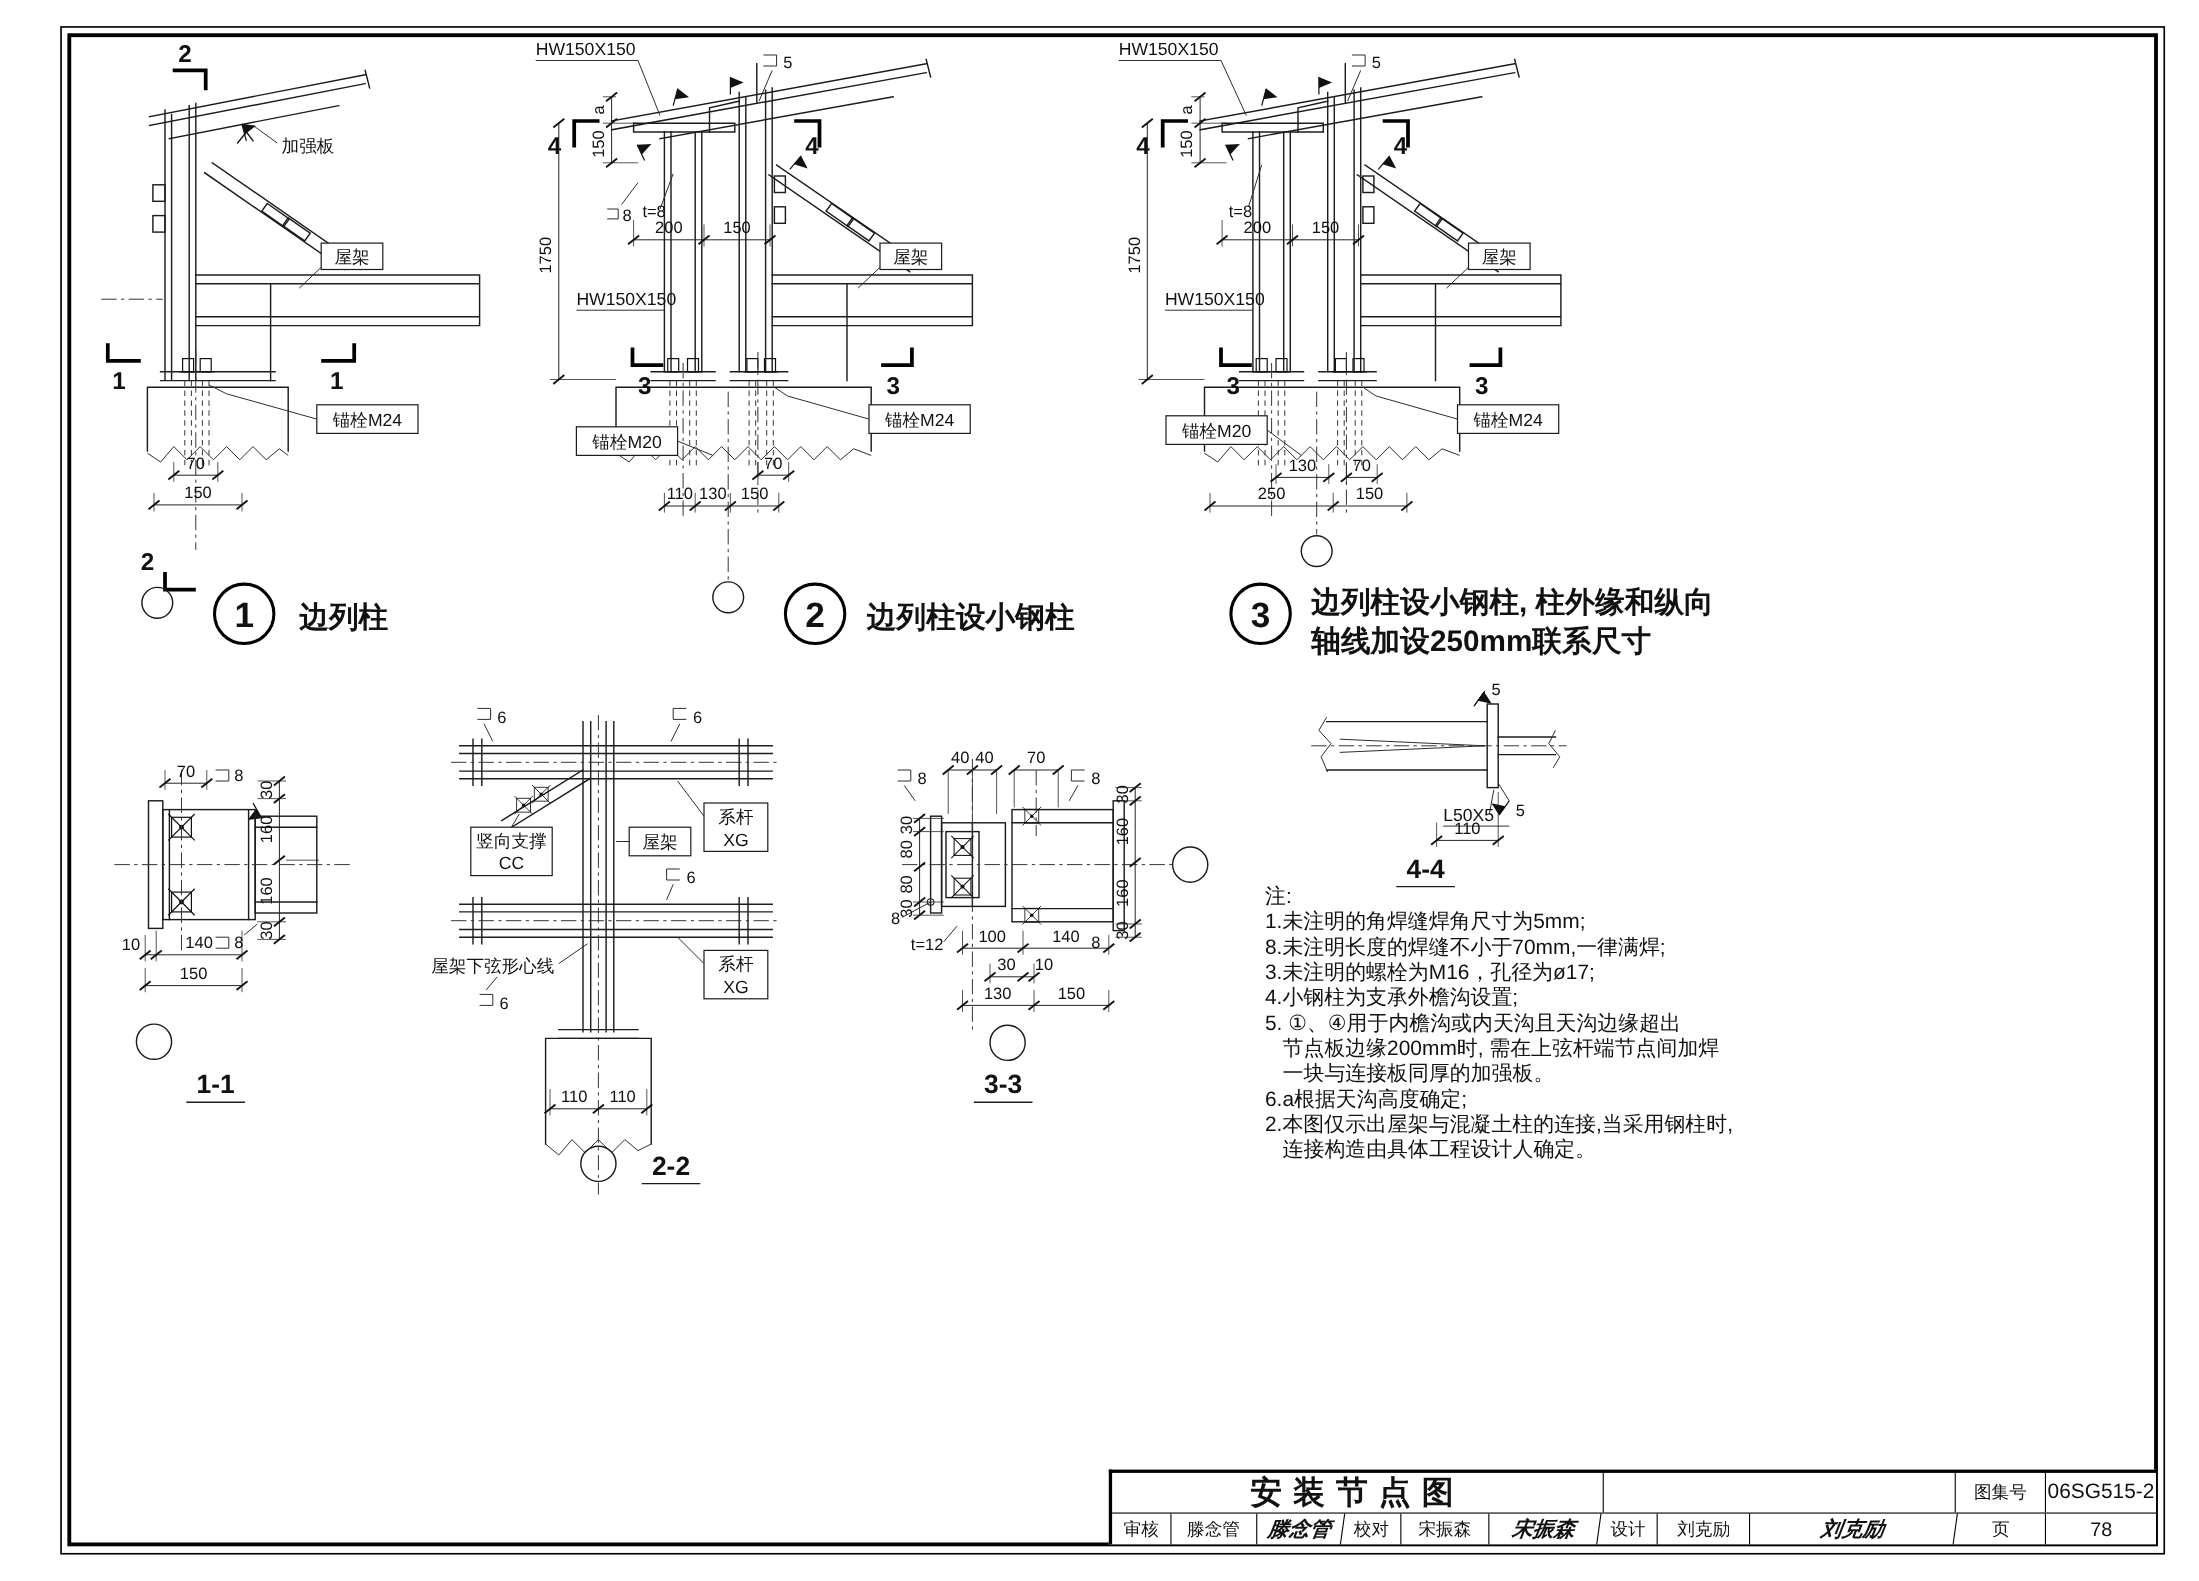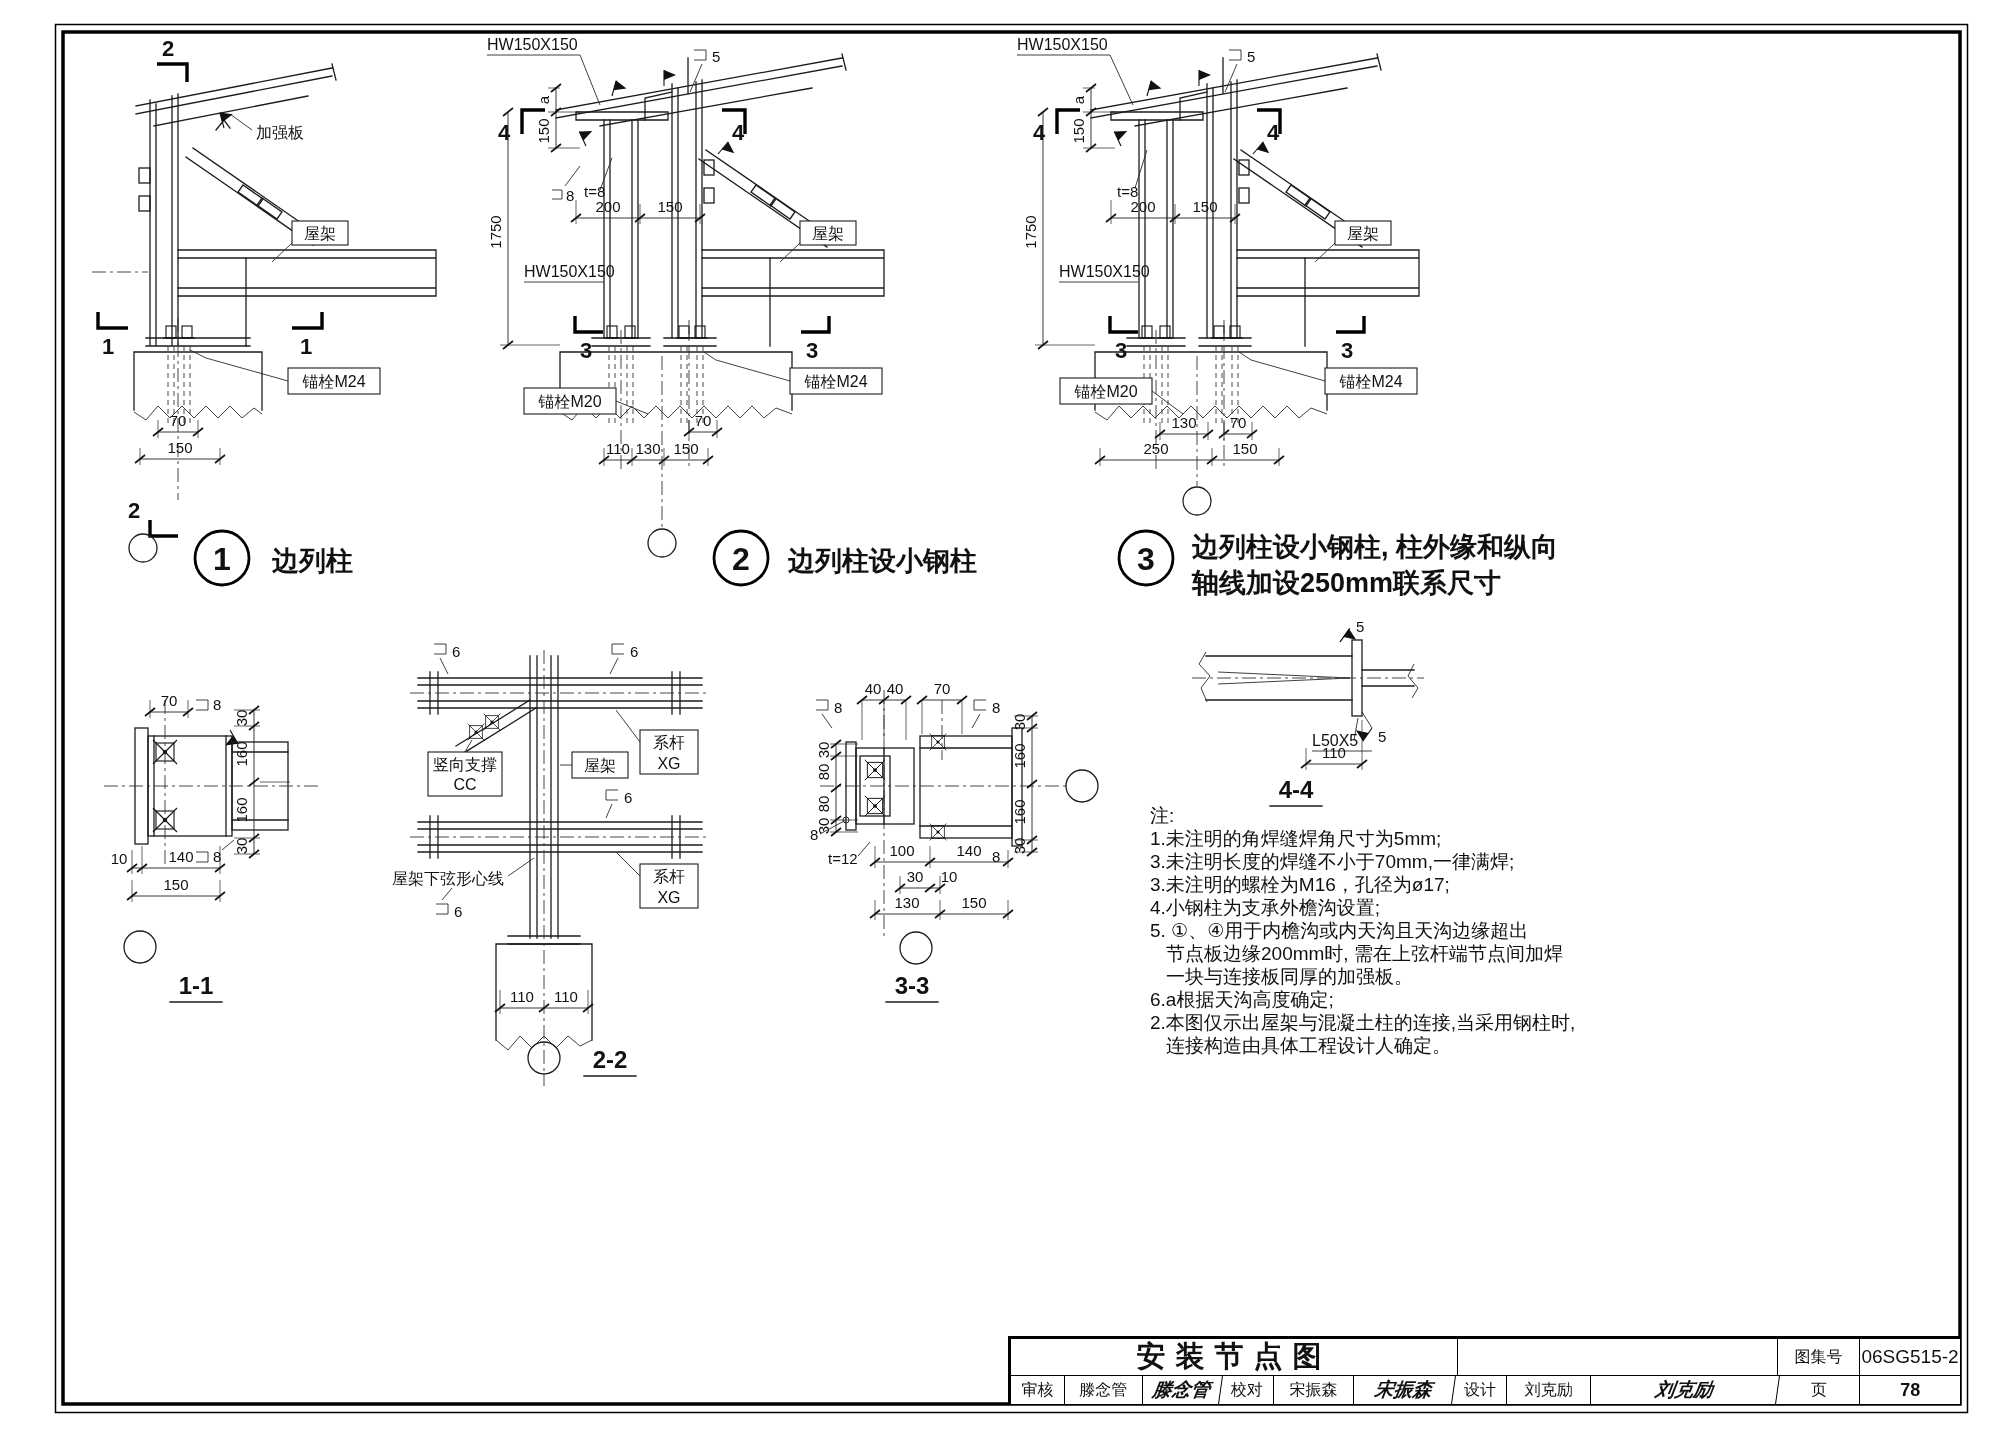--- a/index.html
+++ b/index.html
@@ -44,21 +44,21 @@
   .tb-al{width:82px;font-size:16px;}
   .tb-an{width:100px;font-size:19px;font-weight:normal;}
   .c-l{width:54px;font-size:16px;text-align:center;}
   .c-n{width:78px;font-size:16px;}
   .c-n2{width:80px;font-size:16px;}
   .c-n3{width:84px;font-size:16px;}
   .c-s{width:78px;font-style:italic;font-weight:bold;font-size:19px;transform:skewX(-8deg);}
   .c-s2{width:100px;font-style:italic;font-weight:bold;font-size:19px;transform:skewX(-8deg);}
   .c-s3{width:188px;font-style:italic;font-weight:bold;font-size:19px;transform:skewX(-8deg);}
   .c-pg{width:82px;font-size:16px;}
-  .c-pn{width:100px;font-size:18px;font-weight:bold;}
+  .c-pn{width:100px;font-size:18px;font-weight:normal;}
 </style>
 </head>
 <body>
 
 <div class="sheet">
 
 <svg class="dwg" viewBox="0 0 1999 1437">
   <defs>
     <g id="tick">
           <line x1="-5" y1="4" x2="5" y2="-4" stroke="#111" stroke-width="1.7"></line>
@@ -491,21 +491,21 @@
     <text class="dtx" x="1378" y="742">5</text>
     <text class="lbl" x="1312" y="746">L50X5</text>
     <text class="dtx" x="1334" y="758" text-anchor="middle">110</text>
     <text class="ttl" x="1296" y="798" text-anchor="middle">4-4</text>
   </g>
 </svg>
 
 <div class="notes">
   <div class="note-line">注:</div>
   <div class="note-line">1.未注明的角焊缝焊角尺寸为5mm;</div>
-  <div class="note-line">3.未注明长度的焊缝不小于70mm,一律满焊;</div>
+  <div class="note-line">8.未注明长度的焊缝不小于70mm,一律满焊;</div>
   <div class="note-line">3.未注明的螺栓为M16，孔径为ø17;</div>
   <div class="note-line">4.小钢柱为支承外檐沟设置;</div>
   <div class="note-line">5. ①、④用于内檐沟或内天沟且天沟边缘超出</div>
   <div class="note-line ind">节点板边缘200mm时, 需在上弦杆端节点间加焊</div>
   <div class="note-line ind">一块与连接板同厚的加强板。</div>
   <div class="note-line">6.a根据天沟高度确定;</div>
   <div class="note-line">2.本图仅示出屋架与混凝土柱的连接,当采用钢柱时,</div>
   <div class="note-line ind">连接构造由具体工程设计人确定。</div>
 </div>
 

